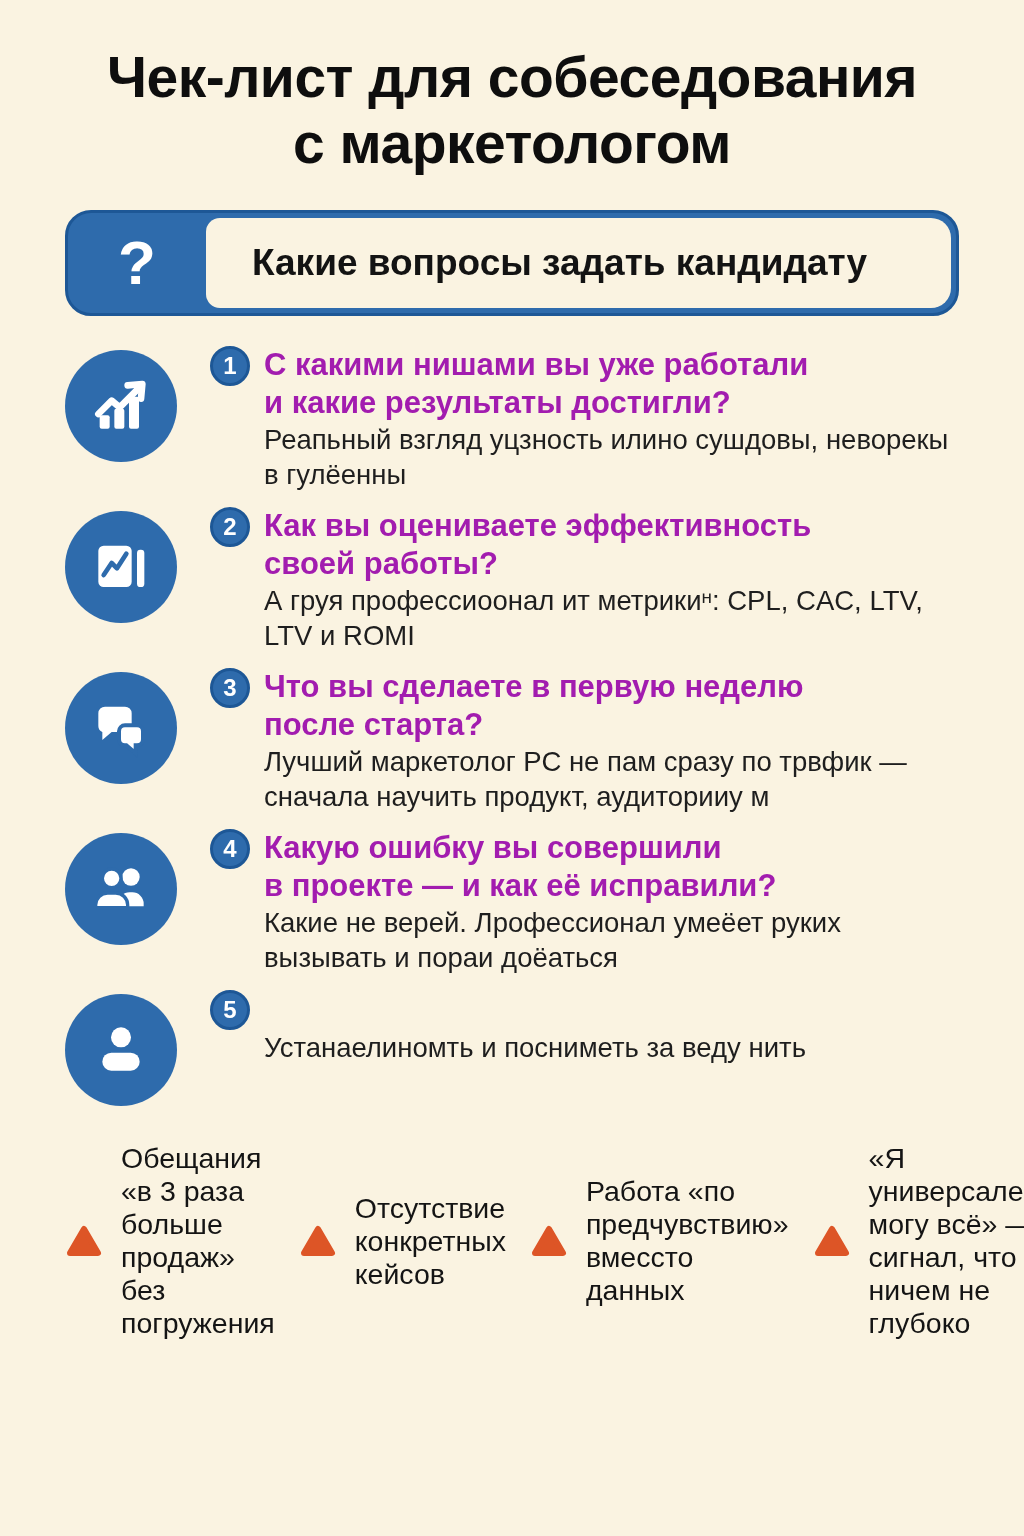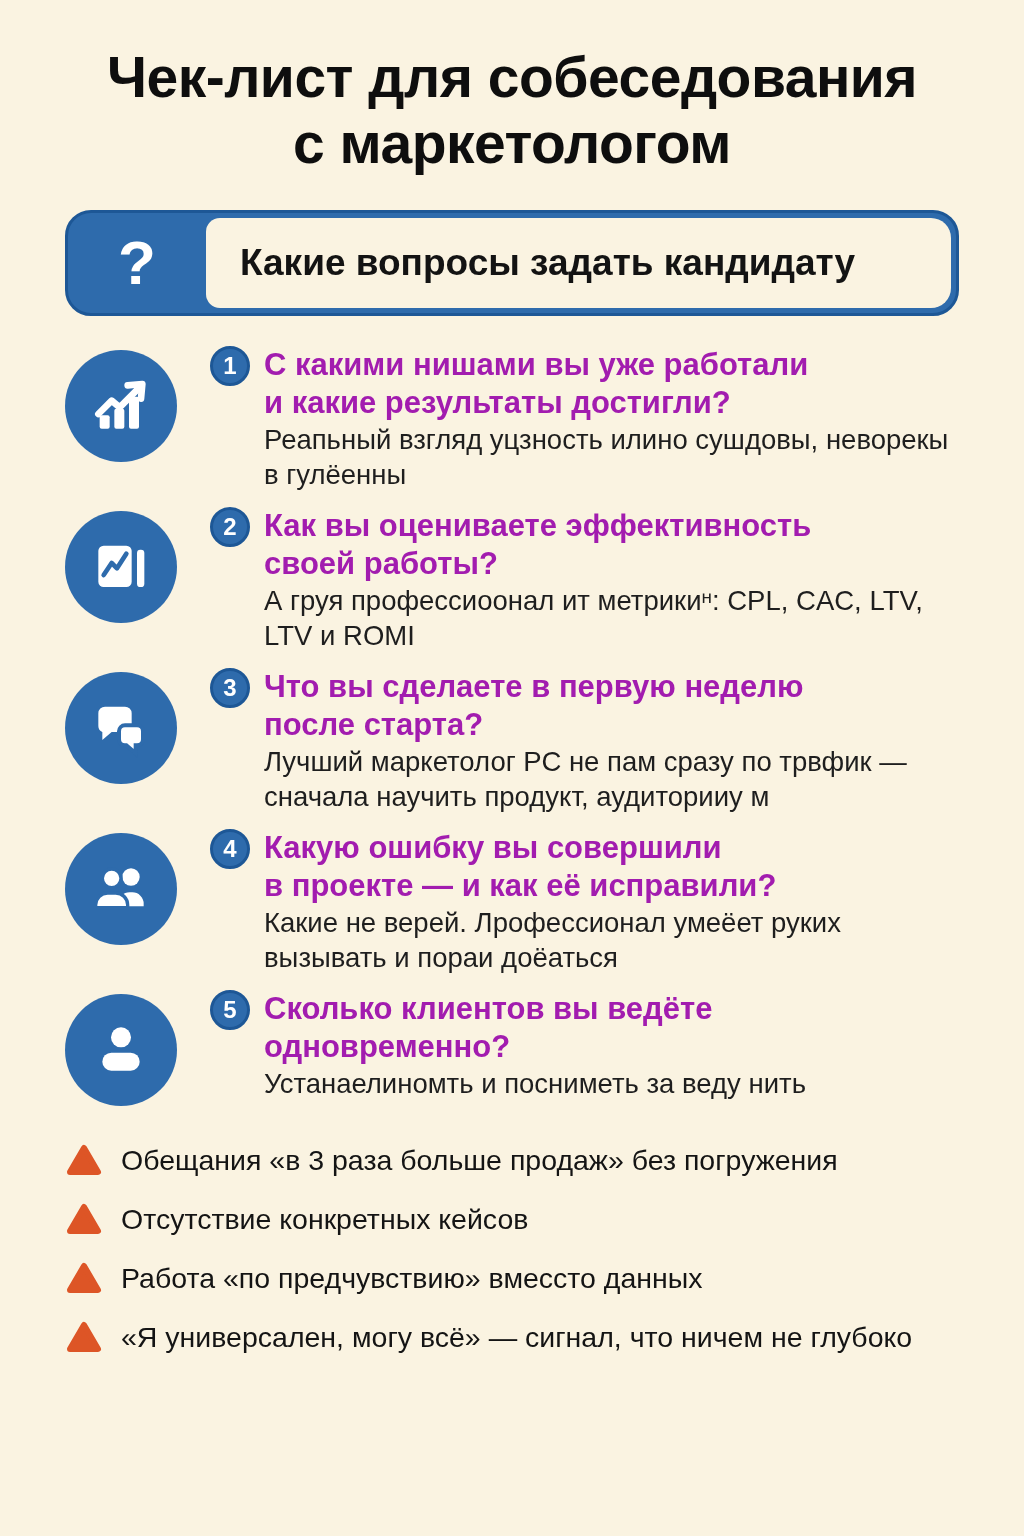--- a/index.html
+++ b/index.html
@@ -39,21 +39,21 @@
   .banner-icon-area {
     width: 138px; flex: 0 0 auto;
     display: flex; align-items: center; justify-content: center;
   }
   .banner-panel {
     flex: 1;
     background: var(--background, #FAF3E1);
     margin: 5px 5px 5px 0;
     border-radius: 14px 20px 20px 14px;
     display: flex; align-items: center;
-    padding: 0 18px 0 34px;
+    padding: 0 18px 0 46px;
     box-sizing: border-box;
   }
   .banner-title { font-size: 37px; font-weight: 700; color: #131313; }
   .qmark { color: #fff; font-size: 62px; font-weight: 700; line-height: 1; }
 
   
   .items {
     width: 894px;
     margin: 30px auto 0;
     display: flex; flex-direction: column;
@@ -83,21 +83,21 @@
   .item-desc {
     margin-left: 54px; 
     font-size: 27.5px; line-height: 35px; color: #1e1e1e;
   }
   .item-desc .b { font-weight: 400; }
 
   
   .flags {
     width: 896px;
     margin: 36px auto 0;
-    display: flex; flex-direction: column;
+    display: flex; flex-direction: row;
     gap: 23px;
   }
   .flag { display: flex; align-items: center; gap: 17px; }
   .flag-icon { flex: 0 0 auto; display: flex; }
   .flag-text { font-size: 28.5px; color: #141414; }
 
   svg { display: block; }
 </style>
 </head>
 <body>
@@ -213,24 +213,20 @@
     <div class="item">
       <div class="item-icon">
         <svg width="64" height="64" viewBox="0 0 48 48">
           <circle cx="24" cy="14.5" r="7.5" fill="#fff"></circle>
           <rect x="10" y="26" width="28" height="13.5" rx="6.75" fill="#fff"></rect>
         </svg>
       </div>
       <div class="item-body">
         <div class="item-title-row">
           <div class="badge">5</div>
-          <div class="item-title">
-            <span class="line">Сколько клиентов вы ведёте</span>
-            <span class="line">одновременно?</span>
-          </div>
         </div>
         <div class="item-desc">
           <span>Устанаелиномть и посниметь за веду </span><span class="b">нить</span><span></span>
         </div>
       </div>
     </div>
 
   </div>
 
 

